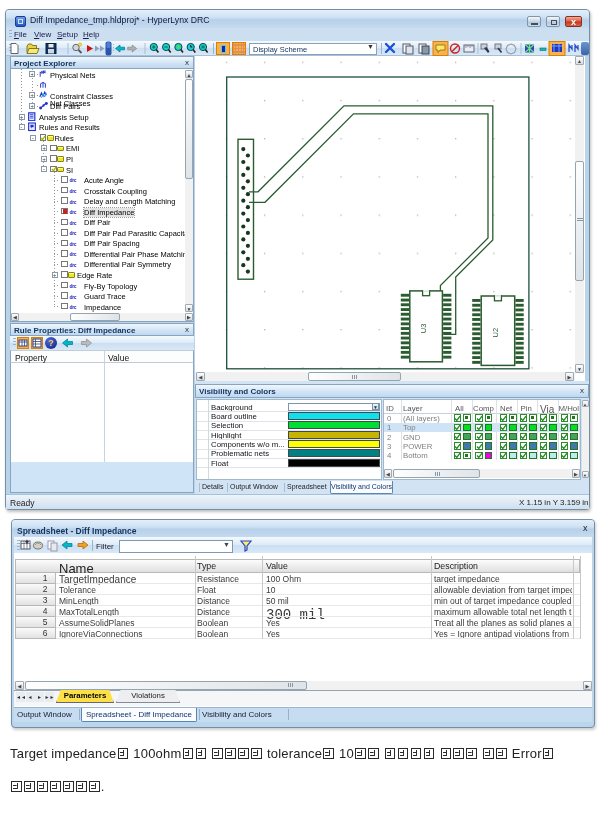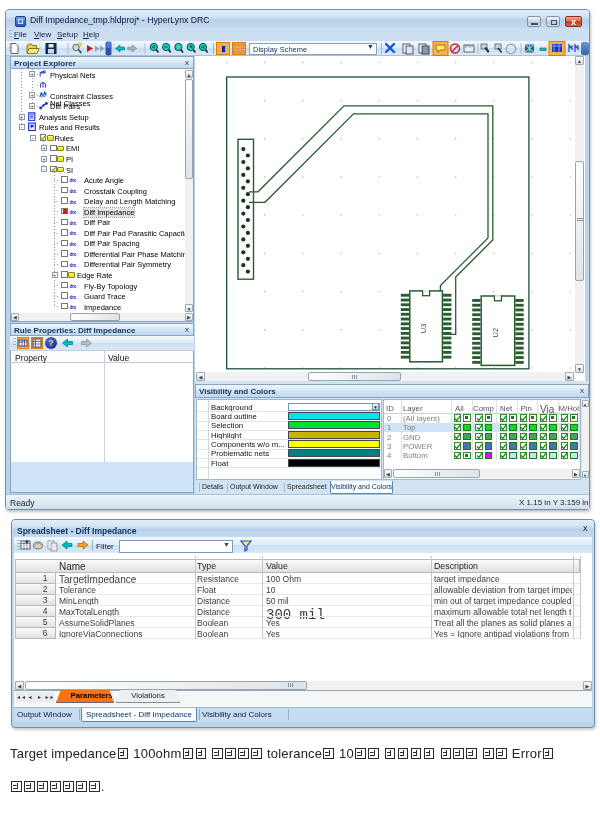--- a/index.html
+++ b/index.html
@@ -709,21 +709,21 @@
 </svg>
 <div class="sep" style="left:92px;top:540px;height:11px;"></div>
 <div class="txt" style="left:96px;top:542px;font-size:8px;color:#223;">Filter</div>
 <div class="abs" style="left:119px;top:539.5px;width:114px;height:13px;background:#fff;border:1px solid #7a9ab8;"></div>
 <div class="txt" style="left:223px;top:541px;font-size:7px;color:#445;">▼</div>
 <svg class="abs" style="left:239px;top:539px;" width="14" height="13" viewBox="0 0 14 13">
       <path d="M2,2 h10 l-4,5 v4 l-2,1 v-5 z" fill="#ffe96a" stroke="#2244cc" stroke-width="1.2"></path>
     </svg>
 <div class="abs" style="left:14px;top:553px;width:578px;height:158px;background:#fff;"></div>
 <div class="abs" style="left:15px;top:558.5px;width:565px;height:14.1px;background:linear-gradient(#fcfcfc,#e0e0e0);border:1px solid #b8b8b8;"></div>
-<div class="txt" style="left:59px;top:560.5px;font-size:10px;color:#222;">Name</div>
+<div class="txt" style="left:59px;top:560.5px;font-size:13px;color:#222;">Name</div>
 <div class="txt" style="left:197px;top:560.5px;font-size:8.8px;color:#222;">Type</div>
 <div class="txt" style="left:266px;top:560.5px;font-size:8.8px;color:#222;">Value</div>
 <div class="txt" style="left:434px;top:560.5px;font-size:8.8px;color:#222;">Description</div>
 <div class="abs" style="left:15px;top:572.6px;width:40.6px;height:11px;background:linear-gradient(#fafafa,#e2e2e2);border:1px solid #b8b8b8;border-top:none;font-size:8.5px;color:#333;text-align:right;padding-right:7px;line-height:11.5px;">1</div>
 <div class="txt" style="left:59px;top:574.0px;font-size:10px;color:#3a3a3a;">TargetImpedance</div>
 <div class="txt" style="left:197px;top:574.0px;font-size:8.5px;color:#3a3a3a;">Resistance</div>
 <div class="txt" style="left:266px;top:574.0px;font-size:8.5px;color:#3a3a3a;">100 Ohm</div>
 <div class="txt" style="left:434px;top:574.0px;font-size:8.5px;color:#3a3a3a;max-width:138px;overflow:hidden;">target impedance</div>
 <div class="abs" style="left:55.6px;top:583.2px;width:524px;height:1px;background:#e8e8e8;"></div>
 <div class="abs" style="left:15px;top:583.6px;width:40.6px;height:11px;background:linear-gradient(#fafafa,#e2e2e2);border:1px solid #b8b8b8;border-top:none;font-size:8.5px;color:#333;text-align:right;padding-right:7px;line-height:11.5px;">2</div>
@@ -764,21 +764,21 @@
 <div class="sb" style="left:14px;top:680.5px;width:578px;height:9px;"></div>
 <div class="arrbtn" style="left:15px;top:680.5px;width:9px;height:9px;font-size:5px;line-height:8px;">◀</div>
 <div class="arrbtn" style="left:583px;top:680.5px;width:9px;height:9px;font-size:5px;line-height:8px;">▶</div>
 <div class="sbthumb" style="left:25px;top:680.5px;width:282px;height:9px;"></div>
 <div class="abs" style="left:288px;top:683px;width:1px;height:4px;background:#8a98a4;box-shadow:2px 0 0 #8a98a4,4px 0 0 #8a98a4;"></div>
 <div class="abs" style="left:14px;top:689.5px;width:578px;height:16px;background:#f4f6f8;border-top:1px solid #98a4b0;"></div>
 <div class="abs" style="left:16.0px;top:692px;width:9px;height:10px;font-size:5px;line-height:10px;text-align:center;color:#333;background:#e8ecf0;">◄◄</div>
 <div class="abs" style="left:25.5px;top:692px;width:9px;height:10px;font-size:5px;line-height:10px;text-align:center;color:#333;background:#e8ecf0;">◄</div>
 <div class="abs" style="left:35.0px;top:692px;width:9px;height:10px;font-size:5px;line-height:10px;text-align:center;color:#333;background:#e8ecf0;">►</div>
 <div class="abs" style="left:44.5px;top:692px;width:9px;height:10px;font-size:5px;line-height:10px;text-align:center;color:#333;background:#e8ecf0;">►►</div>
-<div class="abs" style="left:56px;top:690px;width:58px;height:13px;background:#f97316;border:1px solid #667;border-top:none;clip-path:polygon(8% 0,92% 0,100% 100%,0 100%);transform:skewX(0deg);font-size:7.8px;font-weight:bold;text-align:right;line-height:12px;color:#000;">Parameters</div>
+<div class="abs" style="left:56px;top:690px;width:58px;height:13px;background:#fde047;border:1px solid #667;border-top:none;clip-path:polygon(8% 0,92% 0,100% 100%,0 100%);transform:skewX(0deg);font-size:7.8px;font-weight:bold;text-align:center;line-height:12px;color:#000;">Parameters</div>
 <div class="abs" style="left:116px;top:690px;width:64px;height:13px;background:#eceef0;border:1px solid #889;border-top:none;clip-path:polygon(7% 0,93% 0,100% 100%,0 100%);font-size:7.8px;text-align:center;line-height:12px;color:#222;">Violations</div>
 <div class="abs" style="left:14px;top:706.5px;width:578px;height:15.5px;background:#c6dcf0;border-top:1px solid #9ab4cc;"></div>
 <div class="txt" style="left:17px;top:710px;font-size:8px;color:#1a1a30;">Output Window</div>
 <div class="tab tabact" style="left:81px;top:707.5px;width:116px;height:14px;line-height:13px;font-size:8px;">Spreadsheet - Diff Impedance</div>
 <div class="txt" style="left:202px;top:710px;font-size:8px;color:#1a1a30;">Visibility and Colors</div>
 <div class="abs" style="left:79px;top:709px;width:1px;height:11px;background:#9ab0c8;"></div>
 <div class="abs" style="left:199px;top:709px;width:1px;height:11px;background:#9ab0c8;"></div>
 <div class="abs" style="left:288px;top:709px;width:1px;height:11px;background:#9ab0c8;"></div>
 <div class="txt" style="left:10px;top:746px;font-size:13px;color:#222;letter-spacing:0.2px;">Target impedance<span class="k" style="width:10.6px;height:10.6px;margin:0 1.2px;"></span> 100ohm<span class="k" style="width:10.6px;height:10.6px;margin:0 1.2px;"></span><span class="k" style="width:10.6px;height:10.6px;margin:0 1.2px;"></span> <span class="k" style="width:10.6px;height:10.6px;margin:0 1.2px;"></span><span class="k" style="width:10.6px;height:10.6px;margin:0 1.2px;"></span><span class="k" style="width:10.6px;height:10.6px;margin:0 1.2px;"></span><span class="k" style="width:10.6px;height:10.6px;margin:0 1.2px;"></span> tolerance<span class="k" style="width:10.6px;height:10.6px;margin:0 1.2px;"></span> 10<span class="k" style="width:10.6px;height:10.6px;margin:0 1.2px;"></span><span class="k" style="width:10.6px;height:10.6px;margin:0 1.2px;"></span> <span class="k" style="width:10.6px;height:10.6px;margin:0 1.2px;"></span><span class="k" style="width:10.6px;height:10.6px;margin:0 1.2px;"></span><span class="k" style="width:10.6px;height:10.6px;margin:0 1.2px;"></span><span class="k" style="width:10.6px;height:10.6px;margin:0 1.2px;"></span> <span class="k" style="width:10.6px;height:10.6px;margin:0 1.2px;"></span><span class="k" style="width:10.6px;height:10.6px;margin:0 1.2px;"></span><span class="k" style="width:10.6px;height:10.6px;margin:0 1.2px;"></span> <span class="k" style="width:10.6px;height:10.6px;margin:0 1.2px;"></span><span class="k" style="width:10.6px;height:10.6px;margin:0 1.2px;"></span> Error<span class="k" style="width:10.6px;height:10.6px;margin:0 1.2px;"></span></div>
 <div class="txt" style="left:10px;top:779px;font-size:13px;color:#222;"><span class="k" style="width:10.6px;height:10.6px;margin:0 1.2px;"></span><span class="k" style="width:10.6px;height:10.6px;margin:0 1.2px;"></span><span class="k" style="width:10.6px;height:10.6px;margin:0 1.2px;"></span><span class="k" style="width:10.6px;height:10.6px;margin:0 1.2px;"></span><span class="k" style="width:10.6px;height:10.6px;margin:0 1.2px;"></span><span class="k" style="width:10.6px;height:10.6px;margin:0 1.2px;"></span><span class="k" style="width:10.6px;height:10.6px;margin:0 1.2px;"></span>.</div>

